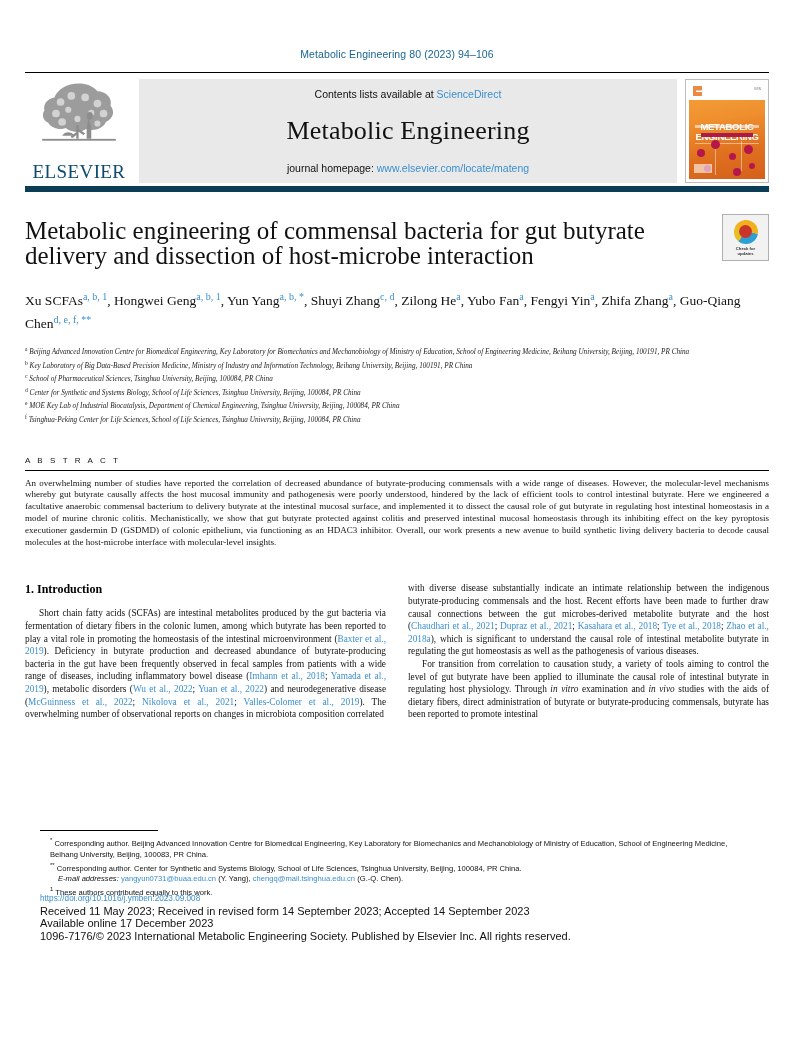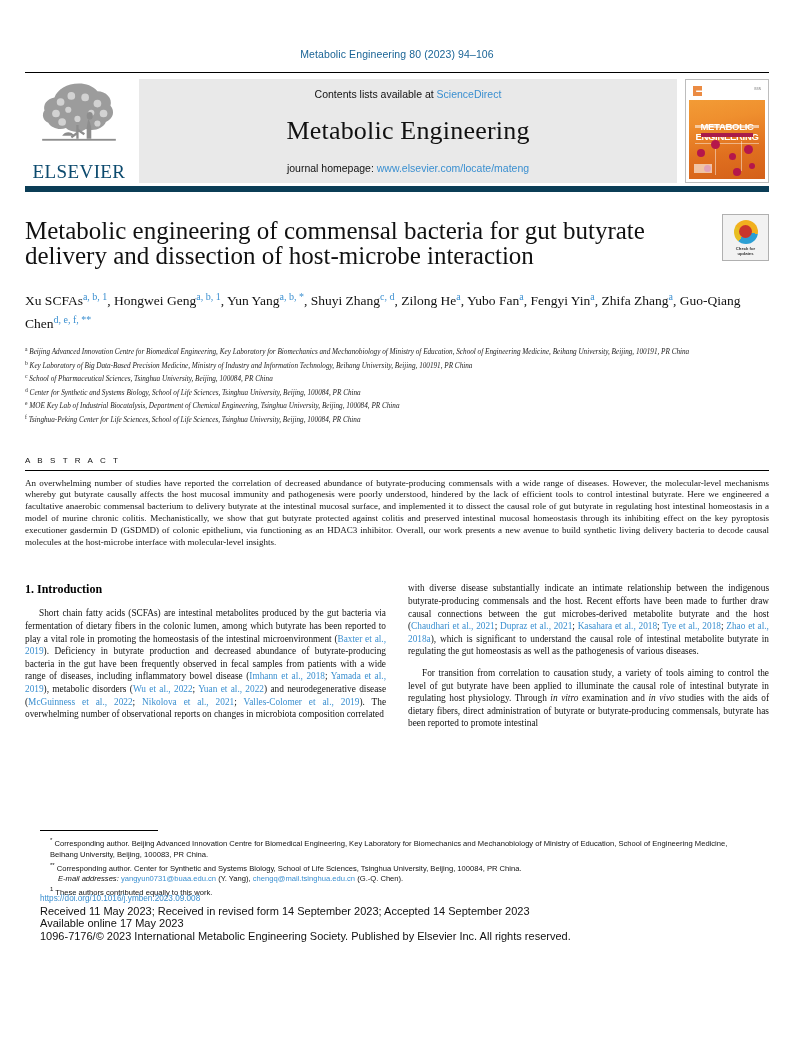--- a/index.html
+++ b/index.html
@@ -277,21 +277,21 @@
   }
   .para {
     font-family: "Liberation Serif", serif;
     font-size: 9.3px;
     line-height: 12.6px;
     text-align: justify;
     text-indent: 14px;
     margin: 0;
     color: #111;
   }
-  .para + .para { margin-top: 9px; }
+  .para + .para { margin-top: 0; }
   .cit { color: #3a8fd0; }
   .ital { font-style: italic; }
 
   
   .foot-wrap {
     position: absolute;
     left: 40px;
     right: 40px;
     bottom: 58px;
   }
@@ -476,17 +476,17 @@
     </div>
     <div class="foot-line foot-indent">
       <sup>1</sup>
       <span>These authors contributed equally to this work.</span>
     </div>
   </div>
 
   <div class="pub-wrap">
     <div class="doi-link">https://doi.org/10.1016/j.ymben.2023.09.008</div>
     <div class="pub-line">Received 11 May 2023; Received in revised form 14 September 2023; Accepted 14 September 2023</div>
-    <div class="pub-line">Available online 17 May 2023</div>
+    <div class="pub-line">Available online 17 December 2023</div>
     <div class="pub-line">1096-7176/© 2023 International Metabolic Engineering Society. Published by Elsevier Inc. All rights reserved.</div>
   </div>
 
 </div>
 
 </body></html>

